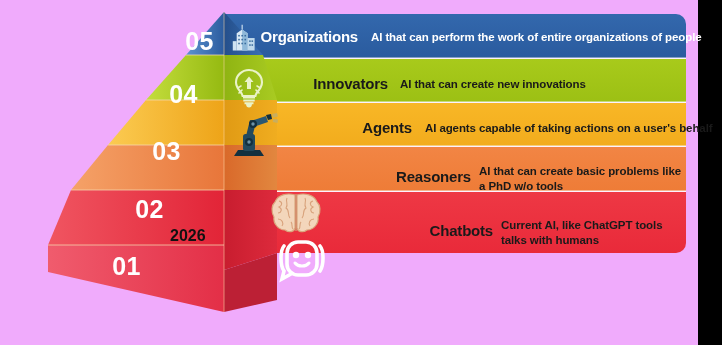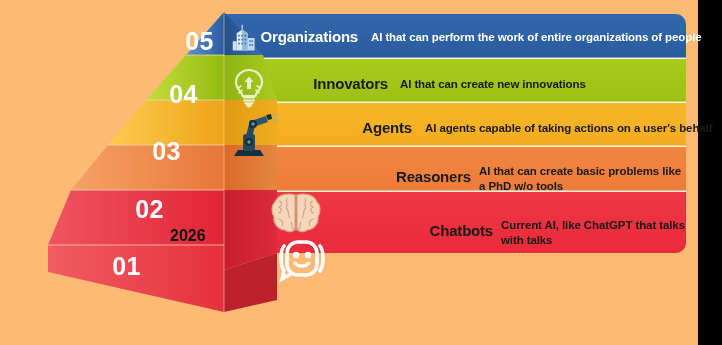--- a/index.html
+++ b/index.html
@@ -1,18 +1,18 @@
 <!DOCTYPE html>
 <html><head>
 <meta charset="utf-8">
 <style>
   html,body{margin:0;padding:0;background:#000;}
   body{width:722px;height:345px;overflow:hidden;
        font-family:"Liberation Sans",sans-serif;}
-  #stage{position:relative;width:698px;height:345px;background:#fdba74;}
+  #stage{position:relative;width:698px;height:345px;background:#f0abfc;}
   #stage svg{position:absolute;left:0;top:0;}
   .band-title{font-weight:bold;font-size:15px;letter-spacing:-.2px;}
   .band-desc{font-weight:bold;font-size:11.5px;letter-spacing:-.1px;}
   .step-num{font-weight:bold;font-size:25px;fill:#ffffff;letter-spacing:.5px;}
   .year-lbl{font-weight:bold;font-size:16px;fill:#111111;}
   .txt-white{fill:#ffffff;}
   .txt-dark{fill:#1a1a1a;}
 </style>
 </head>
 <body>
@@ -221,16 +221,16 @@
   <text class="band-title txt-dark" x="412" y="133" text-anchor="end">Agents</text>
   <text class="band-desc txt-dark" x="425" y="132">AI agents capable of taking actions on a user's behalf</text>
 
   <text class="band-title txt-dark" x="471" y="182" text-anchor="end">Reasoners</text>
   <foreignObject x="479" y="164" width="205" height="34">
     <div xmlns="http://www.w3.org/1999/xhtml" class="band-desc" style="color:#1a1a1a;line-height:15px;font-family:'Liberation Sans',sans-serif;">AI that can create basic problems like a PhD w/o tools</div>
   </foreignObject>
 
   <text class="band-title txt-dark" x="493" y="236" text-anchor="end">Chatbots</text>
   <foreignObject x="501" y="218" width="190" height="34">
-    <div xmlns="http://www.w3.org/1999/xhtml" class="band-desc" style="color:#1a1a1a;line-height:15px;font-family:'Liberation Sans',sans-serif;">Current AI, like ChatGPT that talks with talks</div>
+    <div xmlns="http://www.w3.org/1999/xhtml" class="band-desc" style="color:#1a1a1a;line-height:15px;font-family:'Liberation Sans',sans-serif;">Current AI, like ChatGPT tools talks with humans</div>
   </foreignObject>
 </svg>
 </div>
 
 </body></html>

